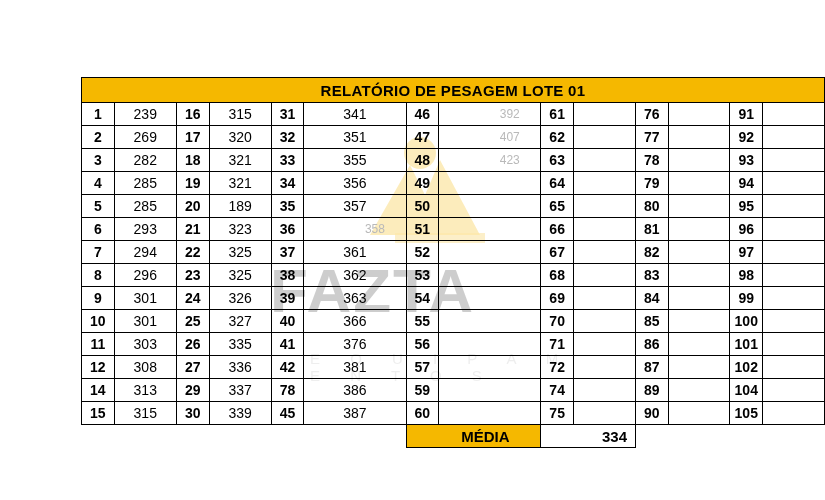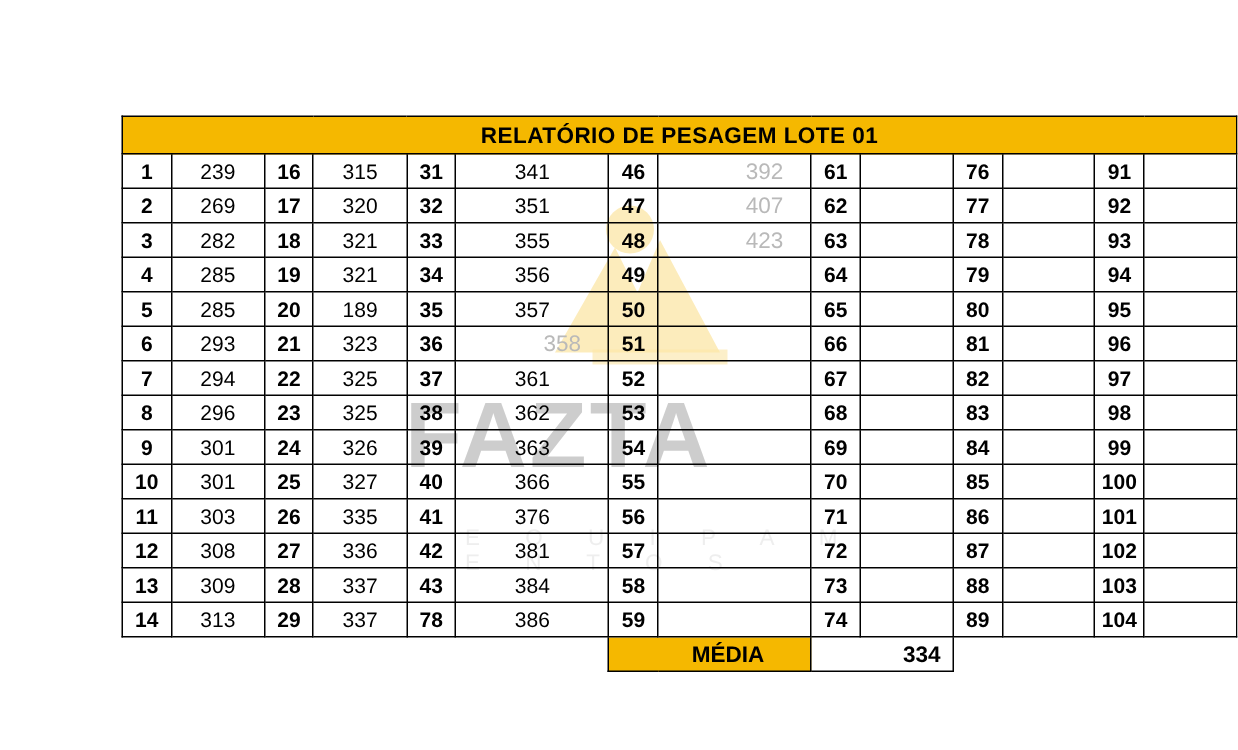--- a/index.html
+++ b/index.html
@@ -79,21 +79,21 @@
     background: #f5b800;
     font-weight: bold;
     width: 32px;
   }
   td.val {
     background: #ffffff;
     width: 62px;
   }
   td.val.faded {
     color: #b9b9b9;
-    font-size: 15px;
+    font-size: 12px;
     background: transparent;
     padding-left: 40px;
   }
   td.val.empty {
     background: transparent;
   }
   td.val.blank {
     background: #ffffff;
   }
   tr.title td {
@@ -327,51 +327,51 @@
           <td class="lbl">57</td>
           <td class="val empty"></td>
           <td class="lbl">72</td>
           <td class="val empty"></td>
           <td class="lbl">87</td>
           <td class="val blank"></td>
           <td class="lbl">102</td>
           <td class="val blank"></td>
         </tr>
         <tr>
-          <td class="lbl">13</td>
-          <td class="val">309</td>
-          <td class="lbl">28</td>
-          <td class="val">337</td>
-          <td class="lbl">43</td>
-          <td class="val">384</td>
-          <td class="lbl">58</td>
-          <td class="val empty"></td>
-          <td class="lbl">73</td>
-          <td class="val empty"></td>
-          <td class="lbl">88</td>
-          <td class="val blank"></td>
-          <td class="lbl">103</td>
-          <td class="val blank"></td>
-        </tr>
-        <tr>
           <td class="lbl">14</td>
           <td class="val">313</td>
           <td class="lbl">29</td>
           <td class="val">337</td>
           <td class="lbl">78</td>
           <td class="val">386</td>
           <td class="lbl">59</td>
           <td class="val empty"></td>
           <td class="lbl">74</td>
           <td class="val empty"></td>
           <td class="lbl">89</td>
           <td class="val blank"></td>
           <td class="lbl">104</td>
           <td class="val blank"></td>
         </tr>
+        <tr>
+          <td class="lbl">15</td>
+          <td class="val">315</td>
+          <td class="lbl">30</td>
+          <td class="val">339</td>
+          <td class="lbl">45</td>
+          <td class="val">387</td>
+          <td class="lbl">60</td>
+          <td class="val empty"></td>
+          <td class="lbl">75</td>
+          <td class="val empty"></td>
+          <td class="lbl">90</td>
+          <td class="val blank"></td>
+          <td class="lbl">105</td>
+          <td class="val blank"></td>
+        </tr>
         <tr class="media">
           <td class="spacer" colspan="6"></td>
           <td class="media-label" colspan="2">MÉDIA</td>
           <td class="media-value" colspan="2">334</td>
           <td class="spacer" colspan="4"></td>
         </tr>
       </tbody>
   </table>
 </div>
 

